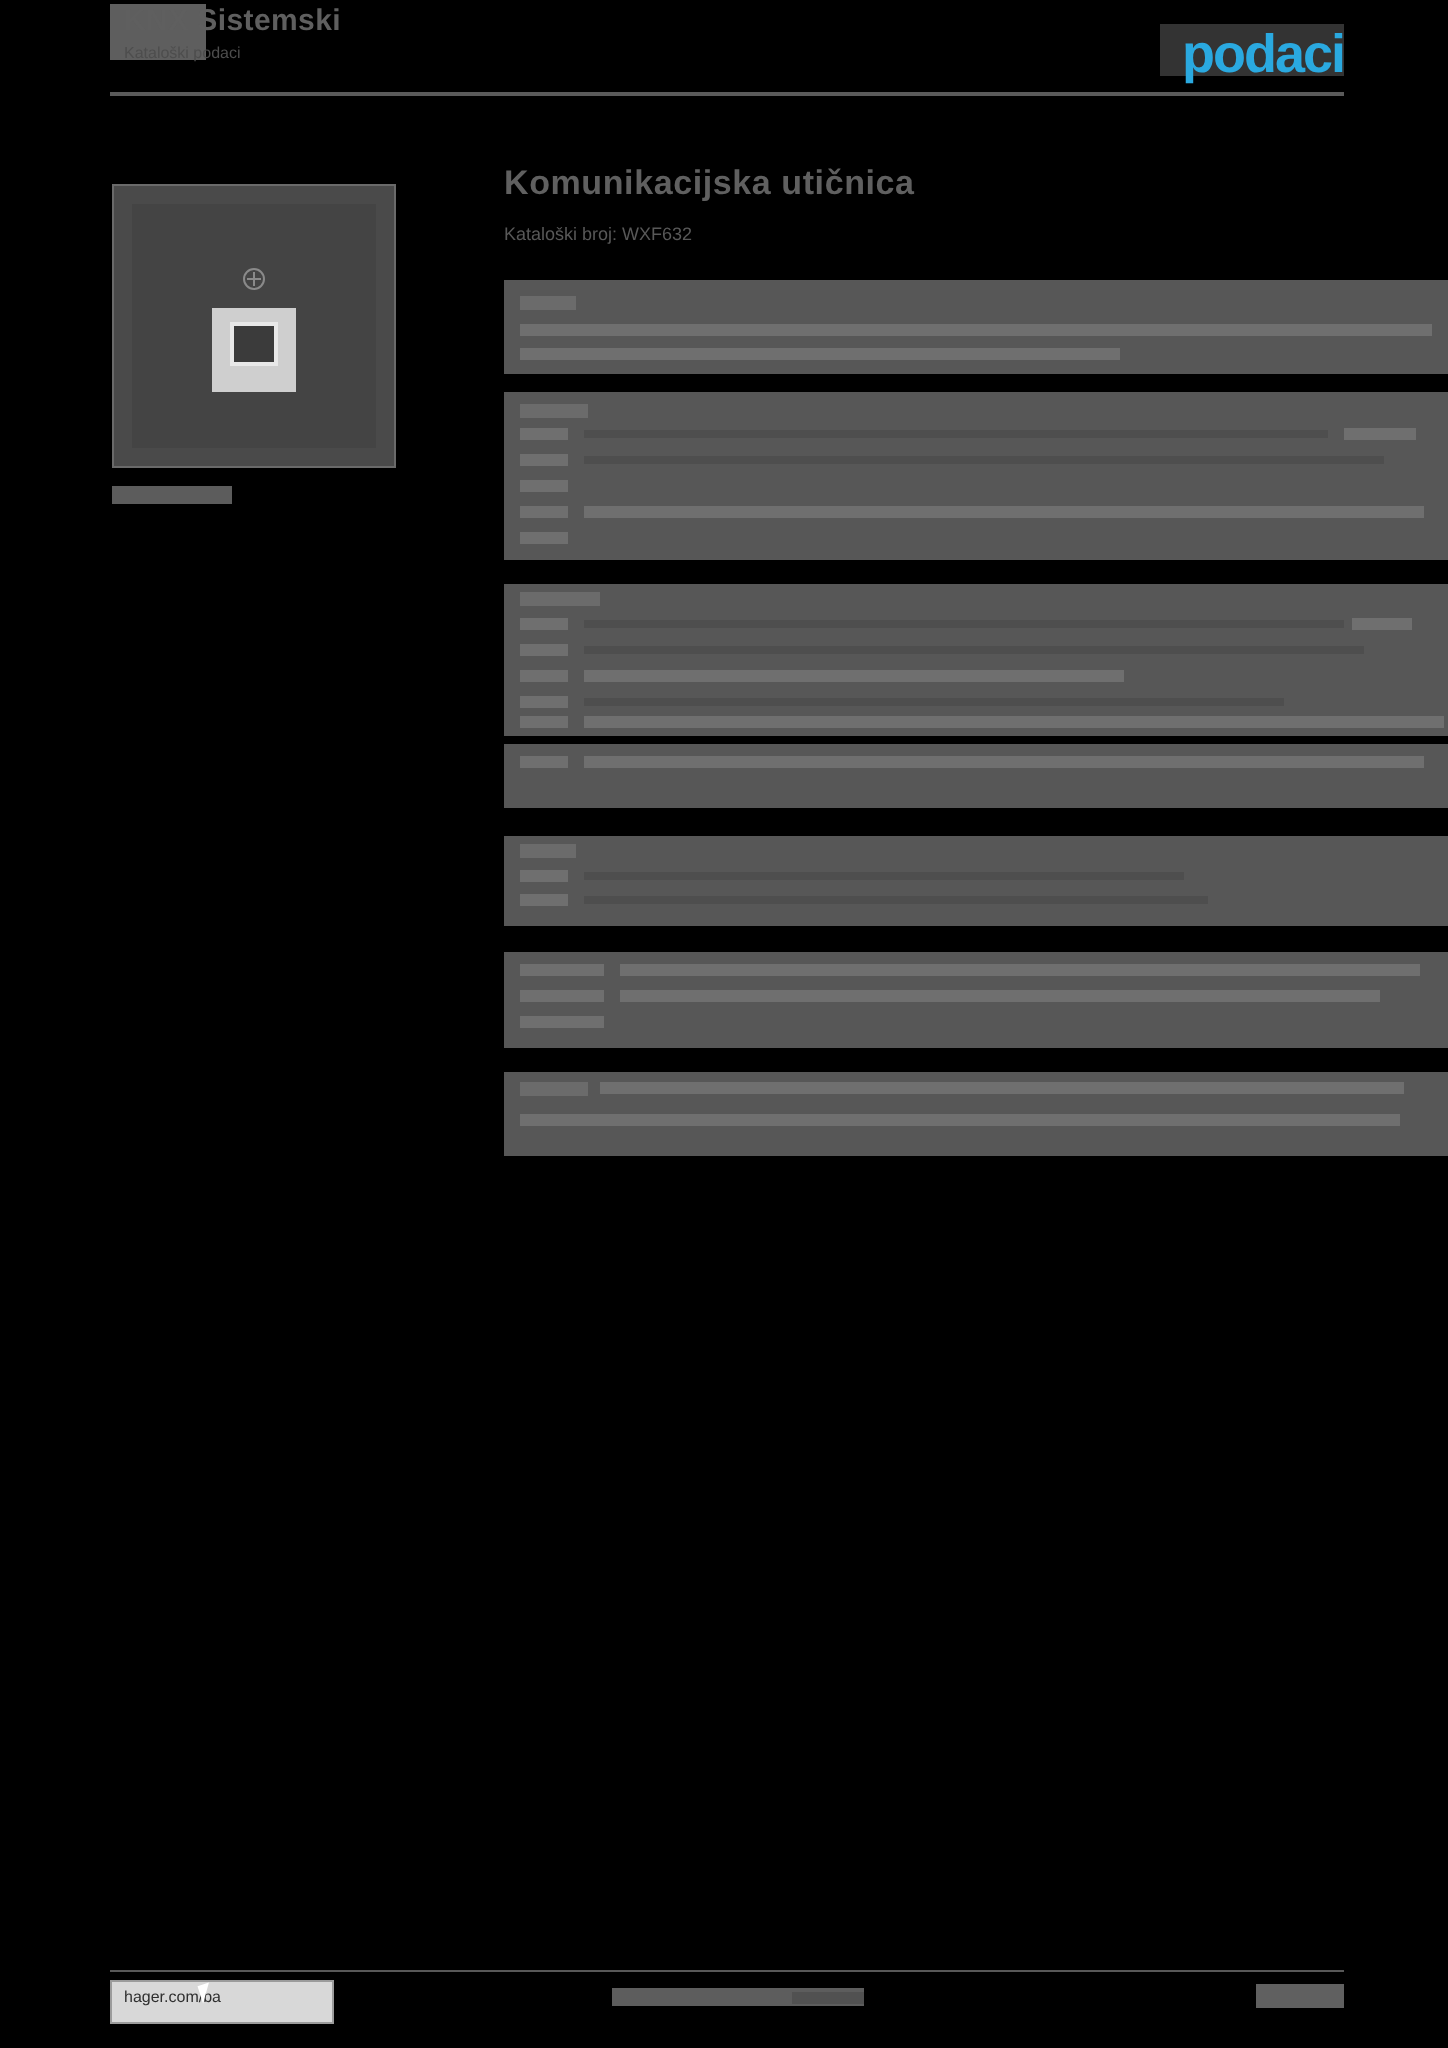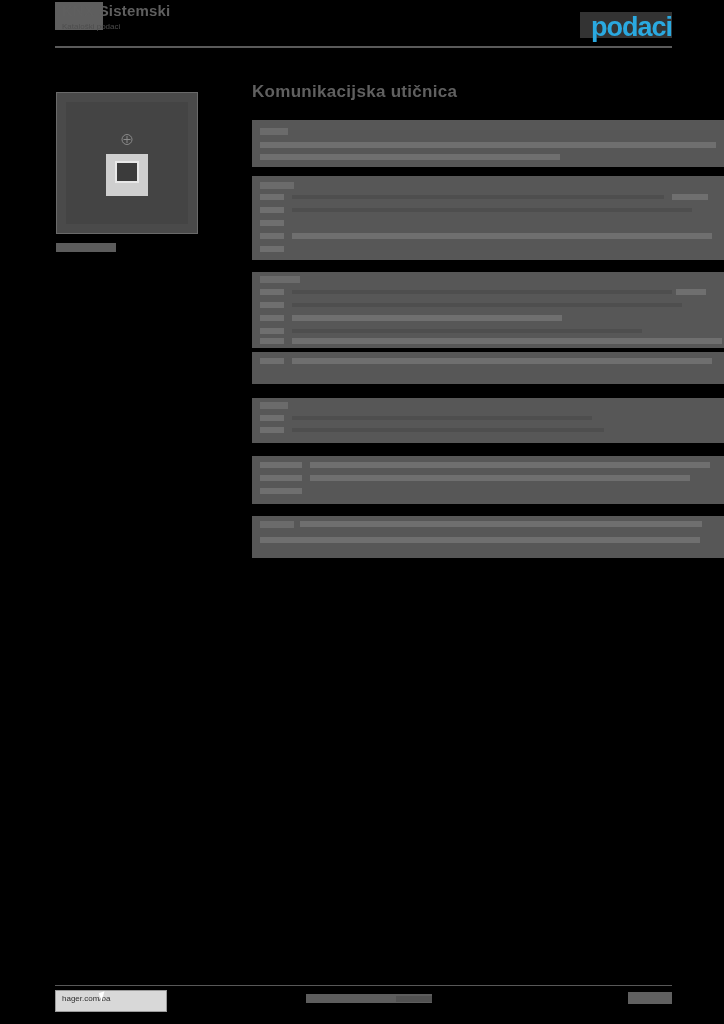--- a/index.html
+++ b/index.html
@@ -291,20 +291,21 @@
       <div class="socket-jack">
         <div class="socket-jack-inner"></div>
         <div class="socket-jack-notch"></div>
       </div>
     </div>
   </div>
   <div class="figure-caption"></div>
 
   <div class="main">
     <div class="doc-title">Komunikacijska utičnica</div>
+    <div class="doc-subtitle">Kataloški broj: WXF632</div>
 
     <div class="block" style="height:47px; margin-top:18px;">
       <div class="line label" style="left:8px; top:8px; width:28px;"></div>
       <div class="line" style="left:8px; top:22px; width:456px;"></div>
       <div class="line" style="left:8px; top:34px; width:300px;"></div>
     </div>
 
     <div class="block" style="height:84px;">
       <div class="line label" style="left:8px; top:6px; width:34px;"></div>
       <div class="line" style="left:8px; top:18px; width:24px;"></div>

